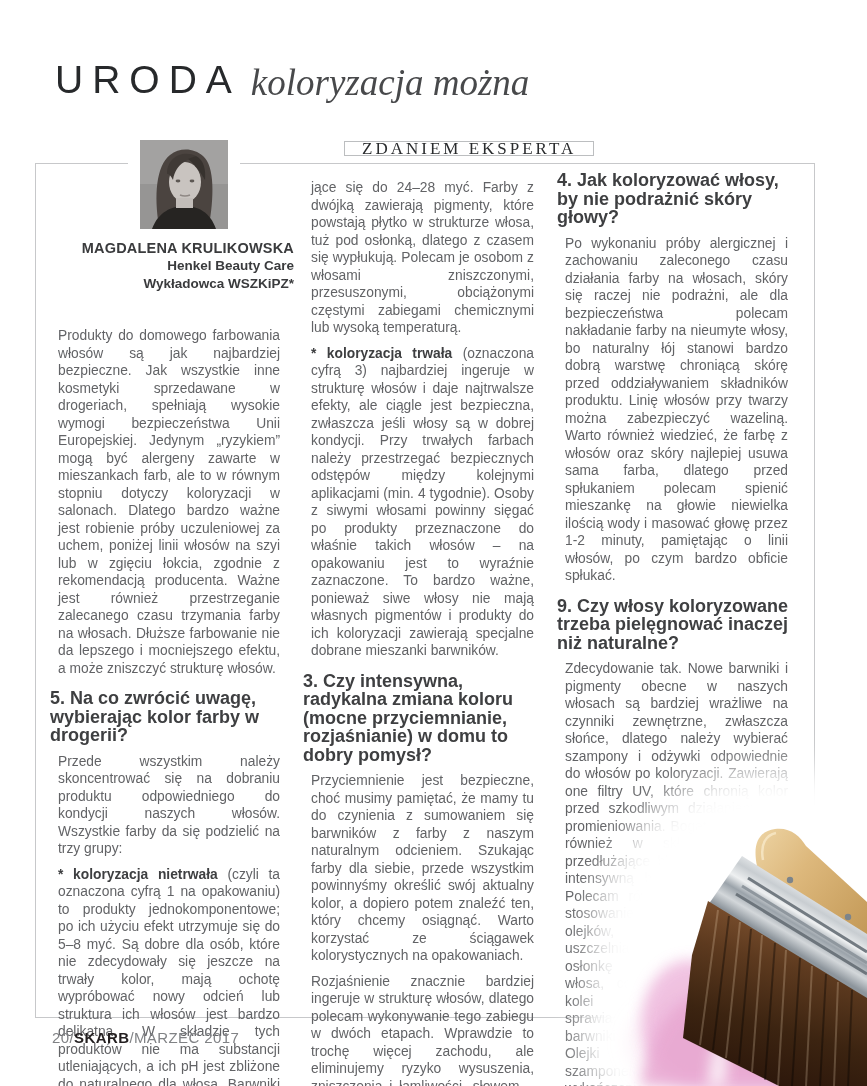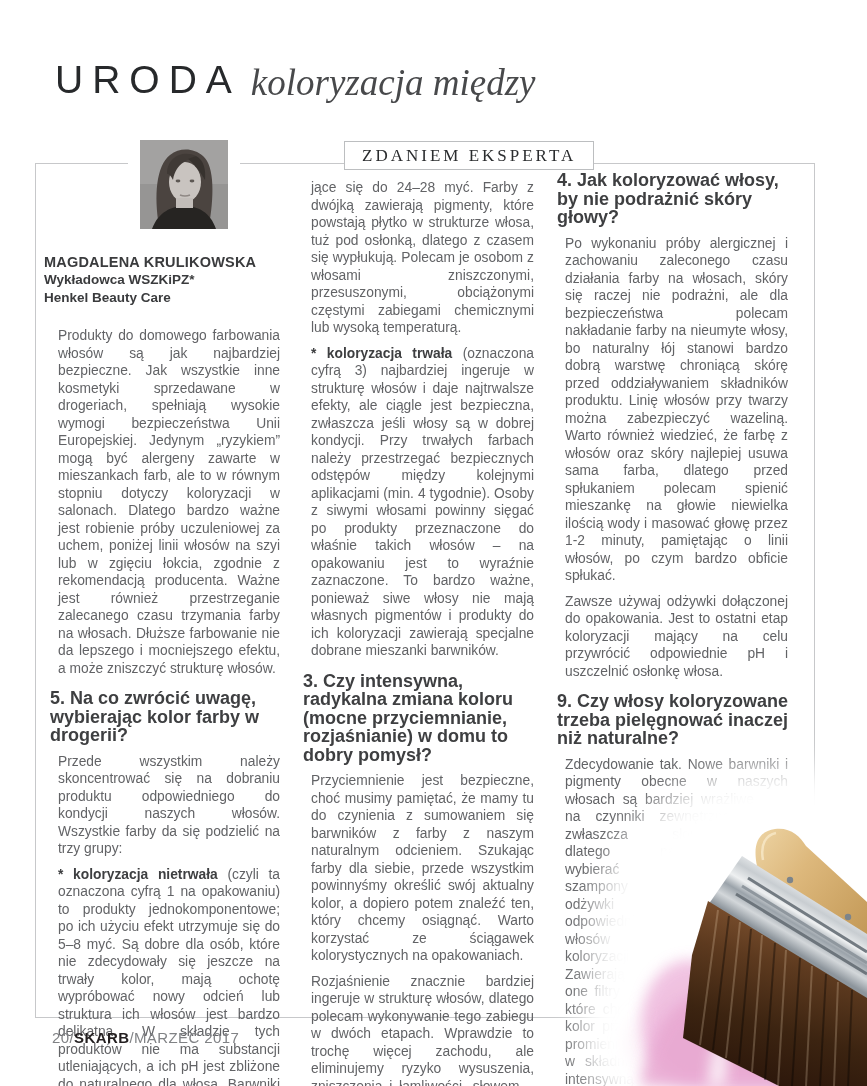--- a/index.html
+++ b/index.html
@@ -24,38 +24,38 @@
   }
 
   
   .frame {
     position:absolute; left:35px; top:163px; width:780px; height:855px;
     border:1px solid #c7c8ca; z-index:1; background:transparent;
   }
 
   
   .badge {
-    position:absolute; left:344px; top:141px; height:29px; z-index:3;
+    position:absolute; left:344px; top:141px; height:15px; z-index:3;
     background:#fff; border:1px solid #bcbec0;
     display:flex; align-items:center; padding:0 17px;
     font-family:"Liberation Serif", serif; font-size:17px;
     letter-spacing:3px; color:#2a2c2e; white-space:nowrap;
   }
 
   
   .photo {
     position:absolute; left:140px; top:140px; width:88px; height:89px;
     z-index:3; box-shadow:0 0 0 12px #ffffff; overflow:hidden;
     background:linear-gradient(180deg,#a3a2a1 0%, #8d8c8b 60%, #7f7e7d 100%);
   }
   .photo svg { display:block; }
 
   .expert-block {
-    position:absolute; left:44px; top:253px; width:250px; z-index:2;
-    text-align:left; color:#3a3b3d; font-weight:bold;
+    position:absolute; left:44px; top:239px; width:250px; z-index:2;
+    text-align:right; color:#3a3b3d; font-weight:bold;
   }
   .expert-name { font-size:14.5px; line-height:18px; letter-spacing:0.2px; }
   .expert-line { font-size:13.5px; line-height:17.5px; }
 
   
   .col {
     position:absolute; width:239px; z-index:2;
     font-size:13.8px; line-height:17.5px; color:#626366;
     text-align:justify;
   }
@@ -88,21 +88,21 @@
   .footer .mag { font-weight:bold; color:#231f20; }
 
   
   .art { position:absolute; left:0; top:0; width:867px; height:1086px;
          z-index:5; pointer-events:none; }
 </style>
 </head>
 <body>
 
 <div class="masthead">
-  <span class="section-title">URODA</span><span class="section-subtitle">koloryzacja między</span>
+  <span class="section-title">URODA</span><span class="section-subtitle">koloryzacja można</span>
 </div>
 
 <div class="frame"></div>
 
 <div class="badge">ZDANIEM EKSPERTA</div>
 
 <div class="photo">
   <svg width="88" height="89" viewBox="0 0 88 89">
     <rect x="0" y="0" width="88" height="89" fill="#969594"></rect>
     <rect x="0" y="0" width="88" height="44" fill="#a3a2a1"></rect>
@@ -118,22 +118,22 @@
     <ellipse cx="52" cy="41" rx="2.4" ry="1.4" fill="#5d5854"></ellipse>
     <path d="M40,55 Q45,57 50,55" stroke="#8f8884" stroke-width="1.6" fill="none"></path>
 
     <path d="M12,89 C18,72 32,66 44,66 C58,66 70,72 76,89 Z" fill="#262422"></path>
     <rect x="36" y="58" width="17" height="10" fill="#c2bdb9"></rect>
   </svg>
 </div>
 
 <div class="expert-block">
   <div class="expert-name">MAGDALENA KRULIKOWSKA</div>
+  <div class="expert-line">Henkel Beauty Care</div>
   <div class="expert-line">Wykładowca WSZKiPZ*</div>
-  <div class="expert-line">Henkel Beauty Care</div>
 </div>
 
 <div class="col" id="col1">
   <p>Produkty do domowego farbowania włosów są jak najbardziej bezpieczne. Jak wszystkie inne kosmetyki sprzedawane w drogeriach, spełniają wysokie wymogi bezpieczeństwa Unii Europejskiej. Jedynym „ryzykiem” mogą być alergeny zawarte w mieszankach farb, ale to w równym stopniu dotyczy koloryzacji w salonach. Dlatego bardzo ważne jest robienie próby uczuleniowej za uchem, poniżej linii włosów na szyi lub w zgięciu łokcia, zgodnie z rekomendacją producenta. Ważne jest również przestrzeganie zalecanego czasu trzymania farby na włosach. Dłuższe farbowanie nie da lepszego i mocniejszego efektu, a może zniszczyć strukturę włosów.</p>
   <div class="q">5. Na co zwrócić uwagę, wybierając kolor farby w drogerii?</div>
   <p>Przede wszystkim należy skoncentrować się na dobraniu produktu odpowiedniego do kondycji naszych włosów. Wszystkie farby da się podzielić na trzy grupy:</p>
   <p><span class="blead">* koloryzacja nietrwała</span><span> (czyli ta oznaczona cyfrą 1 na opakowaniu) to produkty jednokomponentowe; po ich użyciu efekt utrzymuje się do 5–8 myć. Są dobre dla osób, które nie zdecydowały się jeszcze na trwały kolor, mają ochotę wypróbować nowy odcień lub struktura ich włosów jest bardzo delikatna. W składzie tych produktów nie ma substancji utleniających, a ich pH jest zbliżone do naturalnego dla włosa. Barwniki osiadają jedynie na powierzchni włosów, poprawiając ich kondycję.</span></p>
   <p><span class="blead">* koloryzacja półtrwała</span><span> (oznaczona cyfrą 2) to produkty koloryzujące utrzymu-</span></p>
 </div>
 
@@ -155,21 +155,20 @@
   <div class="st" style="width:120px"></div>
   <div class="st" style="width:127px"></div>
   <div class="st" style="width:132px"></div>
   <div class="st" style="width:137px"></div>
   <div class="st" style="width:141px"></div>
   <div class="st" style="width:145px"></div>
   <div class="st" style="width:148px"></div>
 
   <div class="q first">4. Jak koloryzować włosy, by nie podrażnić skóry głowy?</div>
   <p>Po wykonaniu próby alergicznej i zachowaniu zaleconego czasu działania farby na włosach, skóry się raczej nie podrażni, ale dla bezpieczeństwa polecam nakładanie farby na nieumyte włosy, bo naturalny łój stanowi bardzo dobrą warstwę chroniącą skórę przed oddziaływaniem składników produktu. Linię włosów przy twarzy można zabezpieczyć wazeliną. Warto również wiedzieć, że farbę z włosów oraz skóry najlepiej usuwa sama farba, dlatego przed spłukaniem polecam spienić mieszankę na głowie niewielka ilością wody i masować głowę przez 1-2 minuty, pamiętając o linii włosów, po czym bardzo obficie spłukać.</p>
-  <p>Zawsze używaj odżywki dołączonej do opakowania. Jest to ostatni etap koloryzacji mający na celu przywrócić odpowiednie pH i uszczelnić osłonkę włosa.</p>
   <div class="q">9. Czy włosy koloryzowane trzeba pielęgnować inaczej niż naturalne?</div>
   <p>Zdecydowanie tak. Nowe barwniki i pigmenty obecne w naszych włosach są bardziej wrażliwe na czynniki zewnętrzne, zwłaszcza słońce, dlatego należy wybierać szampony i odżywki odpowiednie do włosów po koloryzacji. Zawierają one filtry UV, które chronią kolor przed szkodliwym działaniem promieniowania. Bogate są również w składniki przedłużające blask i intensywną barwę. Polecam również stosowanie olejków, które uszczelniają osłonkę włosa, co z kolei sprawia, że barwniki wolniej się wypłukują. Olejki można stosować z szamponem, bądź też jako wykończenie fryzury.</p>
   <div class="footnote">
     <div>* Wyższa Szkoła</div>
 
   </div>
 </div>
 
 <div class="footer">
   <span>20/</span><span class="mag">SKARB</span><span>/MARZEC 2017</span>

